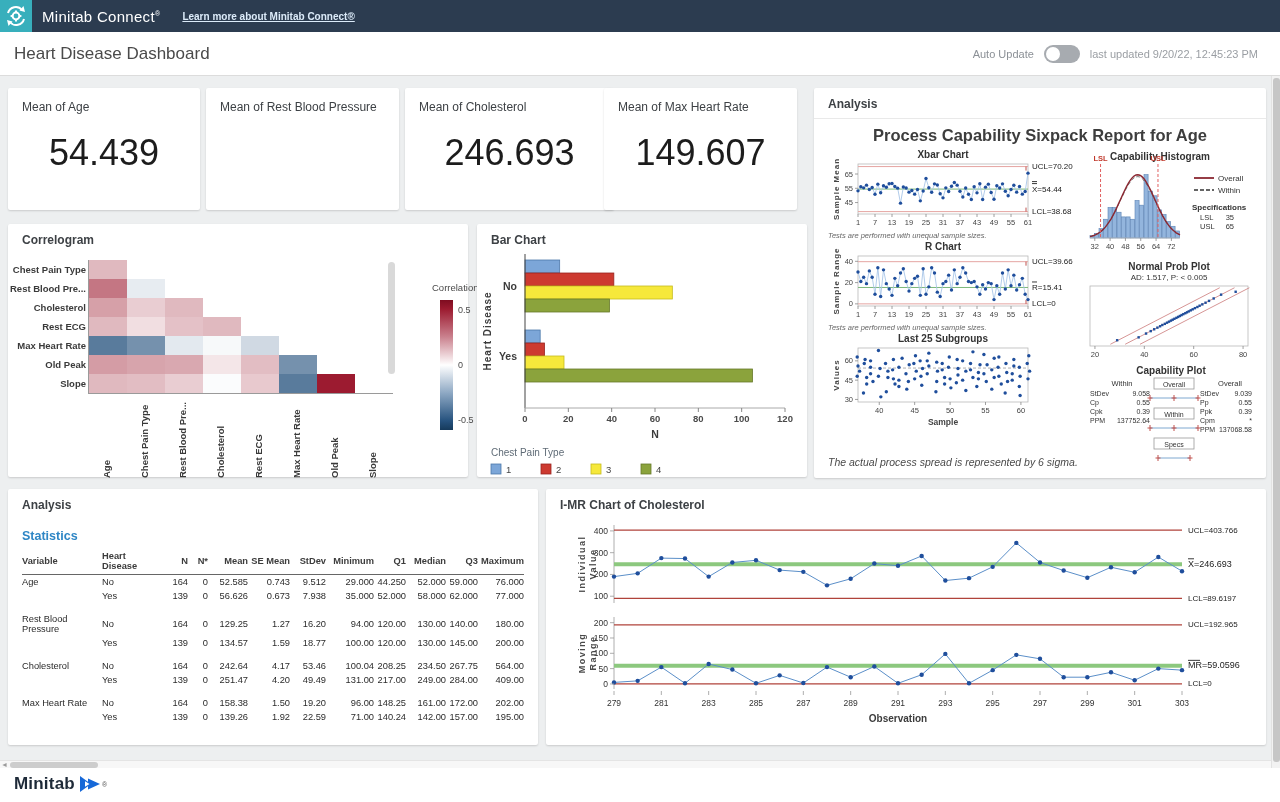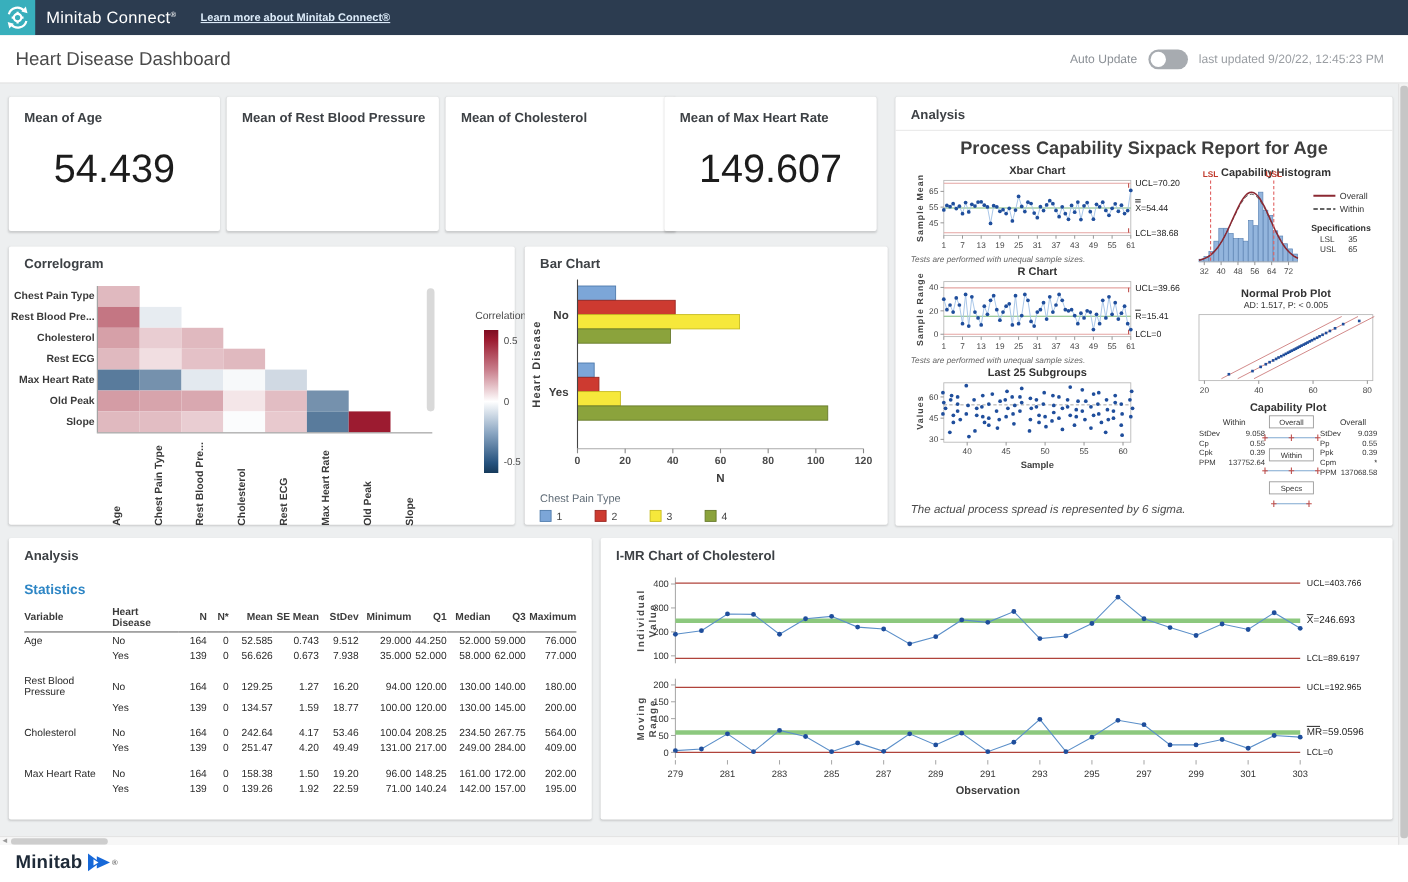--- a/index.html
+++ b/index.html
@@ -18,21 +18,21 @@
   .page-title { position:absolute; left:14px; top:12px; font-size:17px; color:#4a4a4a; }
   .hdr-right { position:absolute; right:22px; top:0; height:44px; display:flex; align-items:center; gap:10px; }
   .au-label { font-size:11px; color:#8b9096; }
   .toggle { width:36px; height:18px; border-radius:9px; background:#a7abb0; position:relative; cursor:pointer; }
   .toggle .knob { position:absolute; left:2px; top:2px; width:14px; height:14px; border-radius:50%; background:#ffffff; }
   .last-updated { font-size:11px; color:#9a9ea3; }
 
   
   .panel { position:absolute; background:#ffffff; border-radius:2px; box-shadow:0 1px 2px rgba(0,0,0,.15); }
   .ptitle { position:absolute; left:14px; top:9px; font-size:12px; font-weight:bold; color:#3d4145; }
-  .kpi-title { position:absolute; left:14px; top:12px; font-size:12px; font-weight:bold; color:#3d4145; }
+  .kpi-title { position:absolute; left:14px; top:12px; font-size:12px; font-weight:normal; color:#3d4145; }
   .kpi-value { position:absolute; left:0; right:0; top:44px; text-align:center; font-size:36px; color:#1c1c1c; }
 
   #p-kpi0 { left:8px;   top:88px; width:192px; height:122px; }
   #p-kpi1 { left:206px; top:88px; width:193px; height:122px; }
   #p-kpi2 { left:405px; top:88px; width:209px; height:122px; }
   #p-kpi3 { left:604px; top:88px; width:193px; height:122px; }
   #p-sixpack { left:814px; top:88px; width:452px; height:390px; }
   #p-corr { left:8px; top:224px; width:460px; height:253px; }
   #p-bar  { left:477px; top:224px; width:330px; height:253px; }
   #p-stats { left:8px; top:489px; width:530px; height:256px; }
@@ -117,20 +117,21 @@
 
   <div class="panel" id="p-kpi0">
     <div class="kpi-title">Mean of Age</div>
     <div class="kpi-value">54.439</div>
   </div>
   <div class="panel" id="p-kpi1">
     <div class="kpi-title">Mean of Rest Blood Pressure</div>
   </div>
   <div class="panel" id="p-kpi2">
     <div class="kpi-title">Mean of Cholesterol</div>
+    <div class="kpi-value">246.693</div>
   </div>
   <div class="panel" id="p-kpi3">
     <div class="kpi-title">Mean of Max Heart Rate</div>
     <div class="kpi-value">149.607</div>
   </div>
 
   <div class="panel" id="p-sixpack">
     <div class="ptitle">Analysis</div>
     <div class="hrline"></div>
     <div class="six-title">Process Capability Sixpack Report for Age</div>

